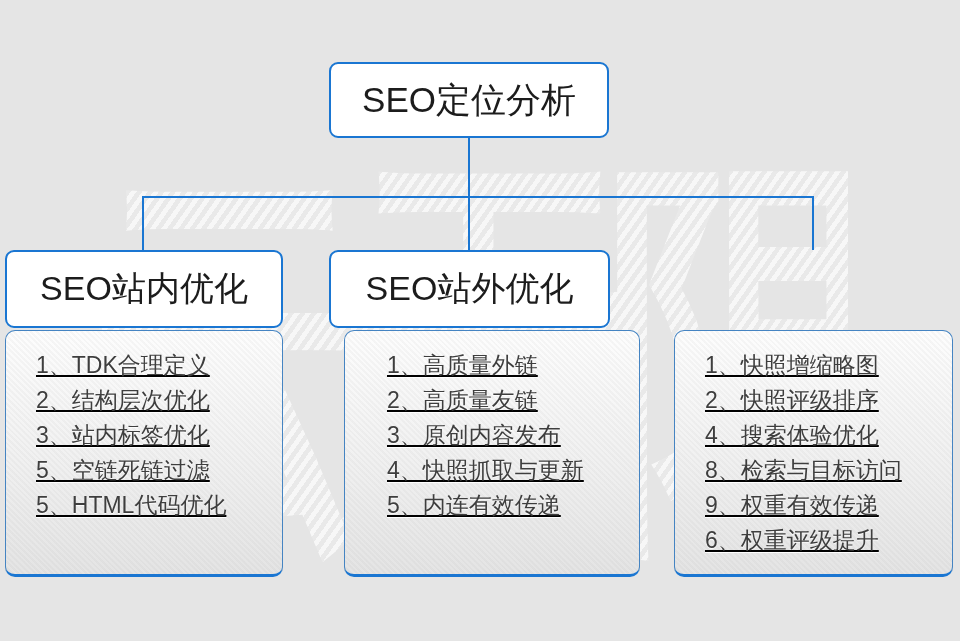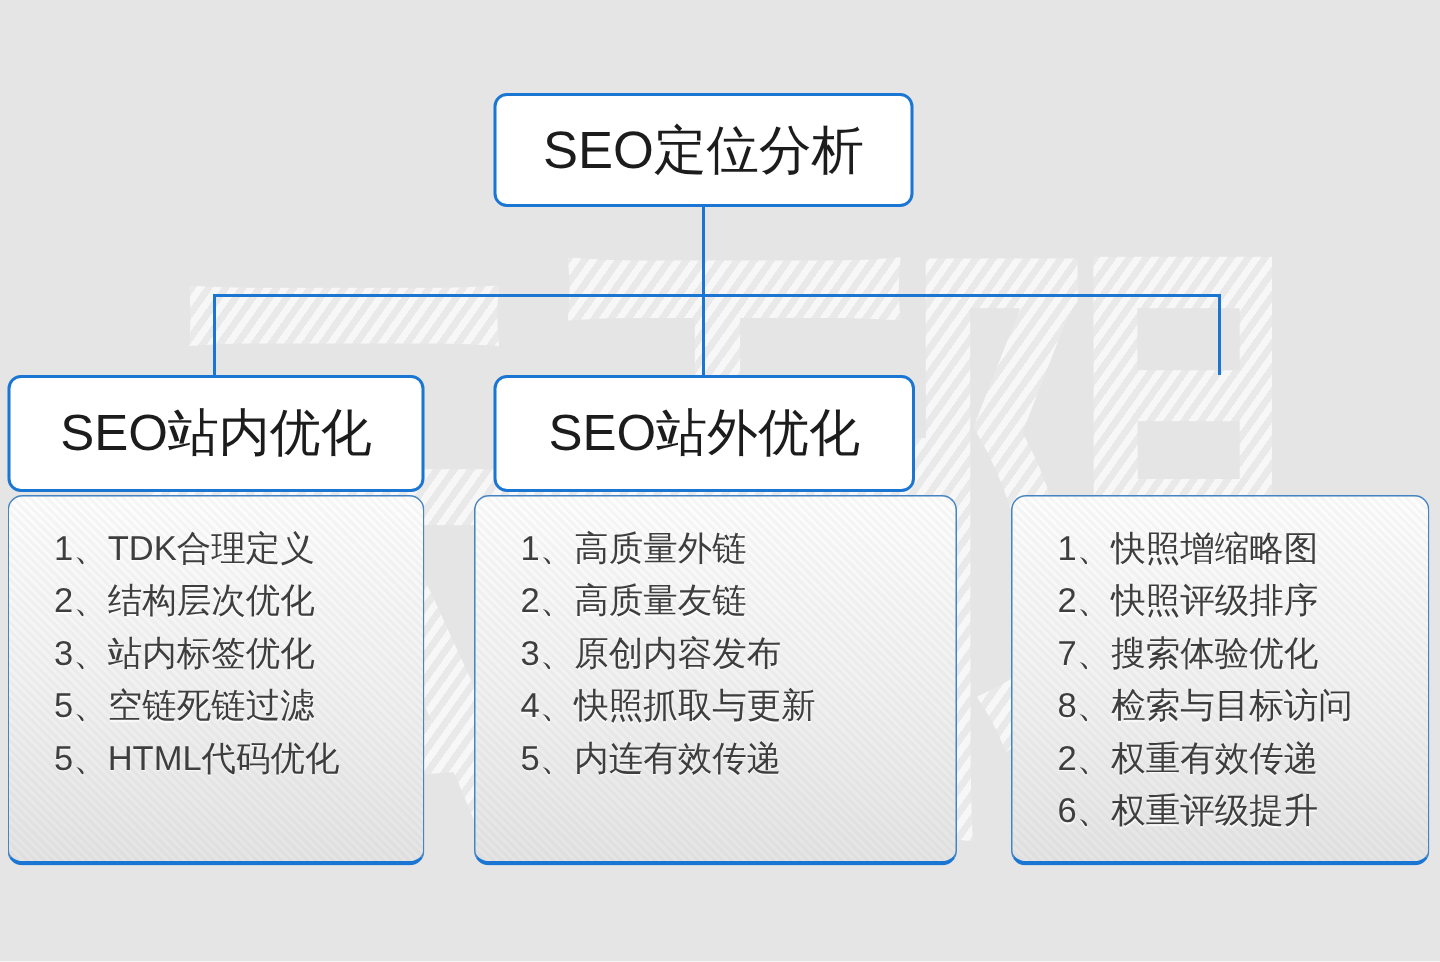--- a/index.html
+++ b/index.html
@@ -40,23 +40,24 @@
   .branch-2{left:674px;width:279px;}
 
   
   .panel{
     position:absolute;top:330px;height:247px;box-sizing:border-box;
     border:1px solid #4584c2;border-bottom:3px solid #1a76d2;border-radius:10px;
     background-image:
       repeating-linear-gradient(45deg,rgba(150,150,150,0.07) 0 2px,rgba(255,255,255,0) 2px 4px),
       linear-gradient(180deg,#fdfdfd 0%,#f0f0f0 55%,#e4e4e4 100%);
     z-index:2;
+    text-decoration:underline;
   }
   .panel-0{left:5px;width:278px;}
-  .panel-1{left:316px;width:322px;}
+  .panel-1{left:344px;width:296px;padding-left:12px;}
   .panel-2{left:674px;width:279px;}
   .panel ul{list-style:none;margin:0;padding:17px 8px 0 30px;}
   .panel li{
     font-size:23px;line-height:35px;color:#3e3e3e;
     text-shadow:0 1px 1px rgba(255,255,255,0.95);
     white-space:nowrap;
   }
 </style>
 </head>
 <body>
@@ -99,20 +100,20 @@
       <li>3、原创内容发布</li>
       <li>4、快照抓取与更新</li>
       <li>5、内连有效传递</li>
     </ul>
   </div>
 
   <div class="panel panel-2">
     <ul>
       <li>1、快照增缩略图</li>
       <li>2、快照评级排序</li>
-      <li>7、搜索体验优化</li>
+      <li>4、搜索体验优化</li>
       <li>8、检索与目标访问</li>
-      <li>2、权重有效传递</li>
+      <li>9、权重有效传递</li>
       <li>6、权重评级提升</li>
     </ul>
   </div>
 
 </div>
 
 </body></html>

